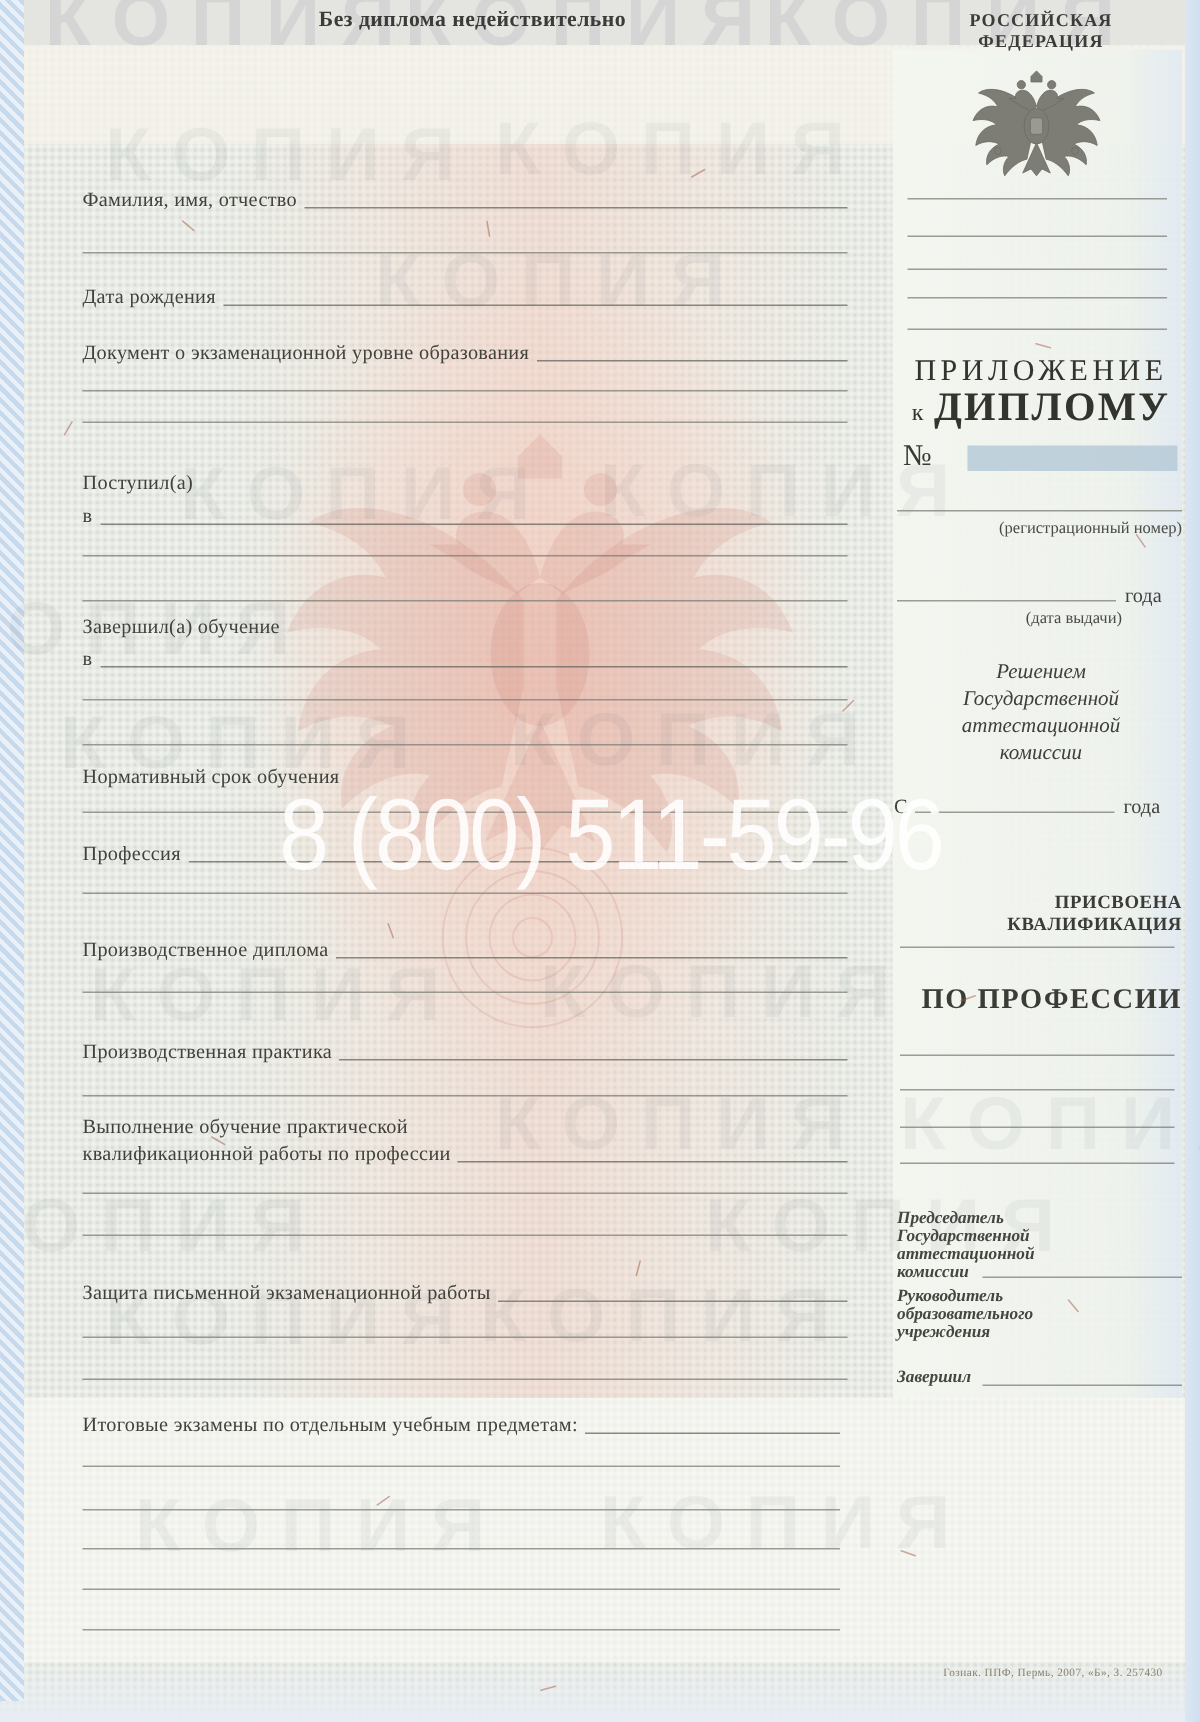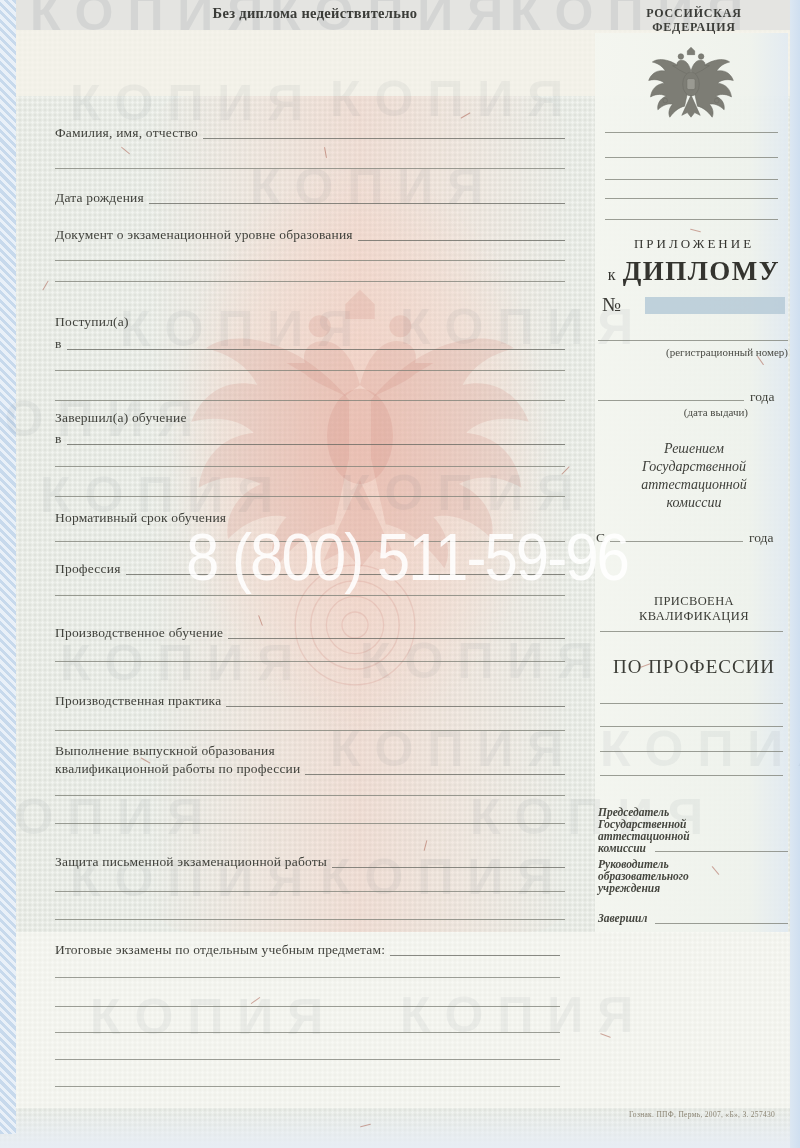--- a/index.html
+++ b/index.html
@@ -27,30 +27,30 @@
     background:
       radial-gradient(ellipse 60% 45% at 50% 42%, rgba(244,193,178,.5), rgba(246,205,190,.22) 55%, transparent 75%),
       linear-gradient(90deg, transparent, rgba(247,213,200,.28) 25%, rgba(245,198,184,.40) 50%, rgba(247,213,200,.28) 75%, transparent);}
   
   .top-note{left:100px;top:5px;width:430px;text-align:center;font-weight:bold;font-size:14.5px;color:#3b3c38;letter-spacing:.3px;}
   .country{left:600px;top:6px;width:188px;text-align:center;font-weight:bold;font-size:12px;line-height:14px;letter-spacing:.8px;color:#3b3c38;}
   .lbl{font-size:13.5px;line-height:18px;color:#41423c;letter-spacing:.2px;white-space:nowrap;}
   .row{position:absolute;display:flex;}
   .row .fill{flex:1;border-bottom:1px solid rgba(100,102,95,.75);margin-bottom:3px;margin-left:5px;}
   .ln{position:absolute;height:1px;background:#7c7f76;opacity:.75;}
-  .title1{left:600px;top:236px;width:188px;text-align:center;font-size:13px;letter-spacing:3px;color:#34342f;}
+  .title1{left:600px;top:236px;width:188px;text-align:center;font-size:20px;letter-spacing:3px;color:#34342f;}
   .title2{left:600px;top:256px;width:188px;text-align:center;color:#34342f;}
   .title2 .small{font-size:16px;margin-right:7px;}
   .title2 .big{font-size:27px;letter-spacing:1.5px;font-weight:600;}
   .no-sign{left:602px;top:293px;font-size:20px;color:#3a3a35;}
   .no-box{left:645px;top:297px;width:140px;height:17px;background:#b6cad7;opacity:.85;}
   .caption{font-size:11px;color:#4a4b45;text-align:right;}
   .year{font-size:13.5px;color:#41423c;}
   .decision{left:600px;top:440px;width:188px;text-align:center;font-style:italic;font-size:14px;line-height:18px;color:#3e3f3a;}
-  .heading{position:absolute;left:600px;width:188px;text-align:center;font-weight:normal;color:#3b3c36;}
+  .heading{position:absolute;left:600px;width:188px;text-align:right;font-weight:bold;color:#3b3c36;}
   .sig{position:absolute;left:598px;font-weight:bold;font-style:italic;font-size:11.5px;line-height:12px;color:#45463f;}
   .footer-imprint{left:612px;top:1110px;width:180px;text-align:center;font-size:7.5px;color:#8b8473;letter-spacing:.3px;}
   
   .wm-copy{position:absolute;font-family:"Liberation Sans",sans-serif;font-weight:bold;font-size:50px;letter-spacing:14px;color:#3c4a58;opacity:.055;white-space:nowrap;}
   .wm-copy.dk{opacity:.09;}
   .wm-phone{left:186px;top:518px;font-family:"Liberation Sans",sans-serif;font-size:60px;letter-spacing:-2px;transform:scaleY(1.12);transform-origin:top left;color:rgba(255,255,255,.88);white-space:nowrap;z-index:30;}
   .fiber{position:absolute;width:11px;height:1px;background:#a85848;opacity:.5;border-radius:1px;z-index:35;}
   .eagle-small{left:645px;top:42px;width:92px;height:86px;color:#7d7d75;}
   .eagle-big{left:175px;top:275px;width:370px;height:330px;color:rgba(196,116,108,.16);}
   .rosette{left:290px;top:560px;width:130px;height:130px;}
@@ -176,32 +176,32 @@
 
   <div class="abs lbl" style="left:55px;top:509px">Нормативный срок обучения</div>
   <div class="ln" style="left:55px;width:510px;top:541px"></div>
   <div class="row" style="left:55px;right:235px;top:560px">
     <span class="lbl">Профессия</span>
     <span class="fill"></span>
   </div>
   <div class="ln" style="left:55px;width:510px;top:595px"></div>
 
   <div class="row" style="left:55px;right:235px;top:624px">
-    <span class="lbl">Производственное обучение</span>
+    <span class="lbl">Производственное диплома</span>
     <span class="fill"></span>
   </div>
   <div class="ln" style="left:55px;width:510px;top:661px"></div>
 
   <div class="row" style="left:55px;right:235px;top:692px">
     <span class="lbl">Производственная практика</span>
     <span class="fill"></span>
   </div>
   <div class="ln" style="left:55px;width:510px;top:730px"></div>
 
-  <div class="abs lbl" style="left:55px;top:742px">Выполнение выпускной образования</div>
+  <div class="abs lbl" style="left:55px;top:742px">Выполнение обучение практической</div>
   <div class="row" style="left:55px;right:235px;top:760px">
     <span class="lbl">квалификационной работы по профессии</span>
     <span class="fill"></span>
   </div>
   <div class="ln" style="left:55px;width:510px;top:795px"></div>
   <div class="ln" style="left:55px;width:510px;top:823px"></div>
 
   <div class="row" style="left:55px;right:235px;top:853px">
     <span class="lbl">Защита письменной экзаменационной работы</span>
     <span class="fill"></span>

